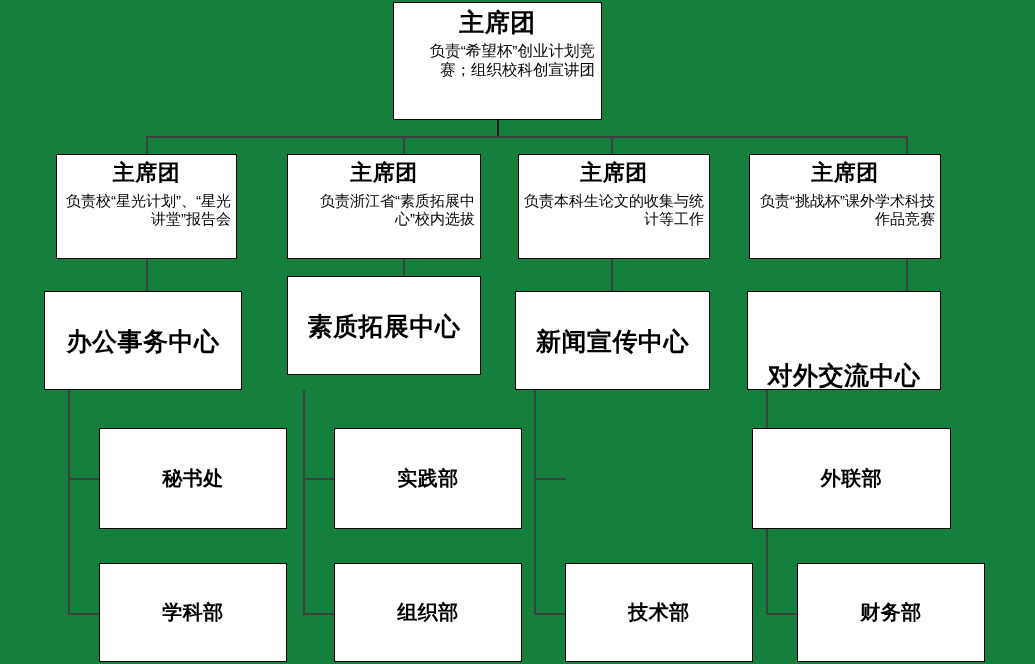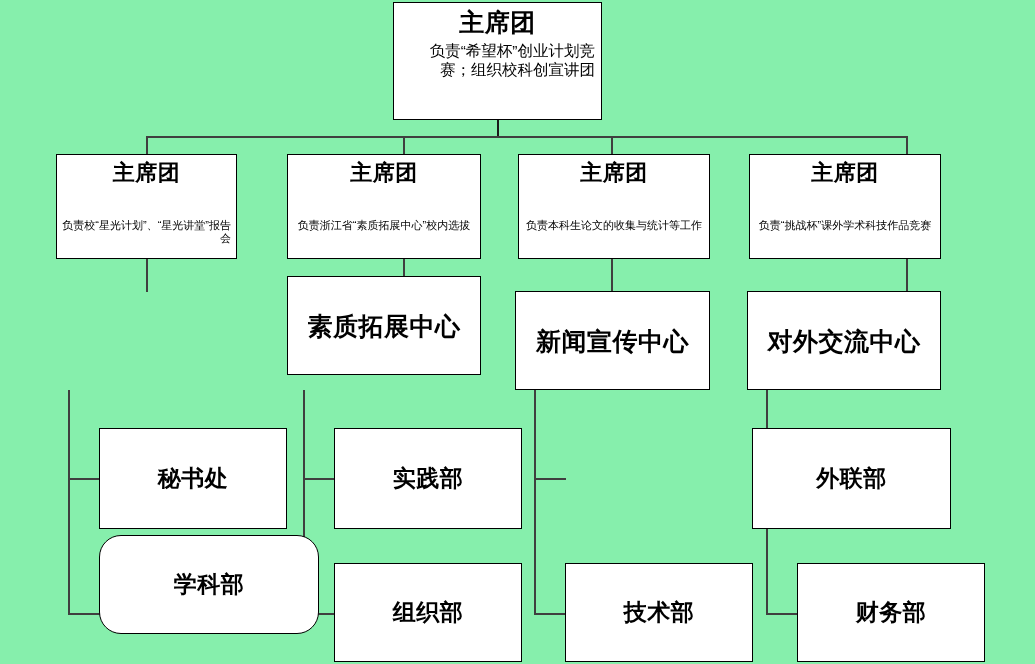--- a/index.html
+++ b/index.html
@@ -4,21 +4,21 @@
 <style>
   html, body {
     margin: 0;
     padding: 0;
     background: #ffffff;
   }
   #chart-root {
     position: relative;
     width: 1035px;
     height: 664px;
-    background: #86efac;
+    background: #15803d;
     font-family: "Liberation Sans", "DejaVu Sans", sans-serif;
     overflow: hidden;
   }
   
   .node {
     position: absolute;
     box-sizing: border-box;
     border: 1px solid #000000;
     background: #ffffff;
     display: flex;
@@ -55,39 +55,38 @@
 
   
   .node.lvl2 {
     padding-top: 6px;
   }
   .node.lvl2 .title {
     font-size: 22px;
     margin-bottom: 6px;
   }
   .node.lvl2 .desc {
-    font-size: 11px;
+    font-size: 15px;
     padding: 0 5px;
-    margin-top: 27px;
   }
 
   
   .node.lvl3 {
     justify-content: center;
   }
   .node.lvl3 .title {
     font-size: 25px;
   }
 
   
   .node.lvl4 {
     justify-content: center;
   }
   .node.lvl4 .title {
-    font-size: 23px;
+    font-size: 20px;
   }
 
   
   .line {
     position: absolute;
     background: #3f3f3f;
     z-index: 1;
   }
   .line.v { width: 2px; }
   .line.h { height: 2px; }
@@ -146,47 +145,50 @@
   <div class="node lvl2" style="left:518px; top:154px; width:192px; height:105px;">
     <div class="title">主席团</div>
     <div class="desc">负责本科生论文的收集与统计等工作</div>
   </div>
 
   <div class="node lvl2" style="left:749px; top:154px; width:192px; height:105px;">
     <div class="title">主席团</div>
     <div class="desc">负责“挑战杯”课外学术科技作品竞赛</div>
   </div>
 
+  <div class="node lvl3" style="left:44px; top:291px; width:198px; height:99px;">
+    <div class="title">办公事务中心</div>
+  </div>
 
   <div class="node lvl3" style="left:287px; top:276px; width:194px; height:99px;">
     <div class="title">素质拓展中心</div>
   </div>
 
   <div class="node lvl3" style="left:515px; top:291px; width:195px; height:99px;">
     <div class="title">新闻宣传中心</div>
   </div>
 
-  <div class="node lvl3" style="left:747px; top:291px; width:194px; height:99px;">
+  <div class="node lvl3" style="left:747px; top:291px; width:194px; height:99px;justify-content:flex-end;">
     <div class="title">对外交流中心</div>
   </div>
 
   <div class="node lvl4" style="left:99px; top:428px; width:188px; height:101px;">
     <div class="title">秘书处</div>
   </div>
 
   <div class="node lvl4" style="left:334px; top:428px; width:188px; height:101px;">
     <div class="title">实践部</div>
   </div>
 
 
   <div class="node lvl4" style="left:752px; top:428px; width:199px; height:101px;">
     <div class="title">外联部</div>
   </div>
 
-  <div class="node lvl4" style="left:99px; top:535px; width:220px; height:99px;border-radius:22px;">
+  <div class="node lvl4" style="left:99px; top:563px; width:188px; height:99px;">
     <div class="title">学科部</div>
   </div>
 
   <div class="node lvl4" style="left:334px; top:563px; width:188px; height:99px;align-items:center;">
     <div class="title">组织部</div>
   </div>
 
   <div class="node lvl4" style="left:565px; top:563px; width:188px; height:99px;align-items:center;">
     <div class="title">技术部</div>
   </div>

